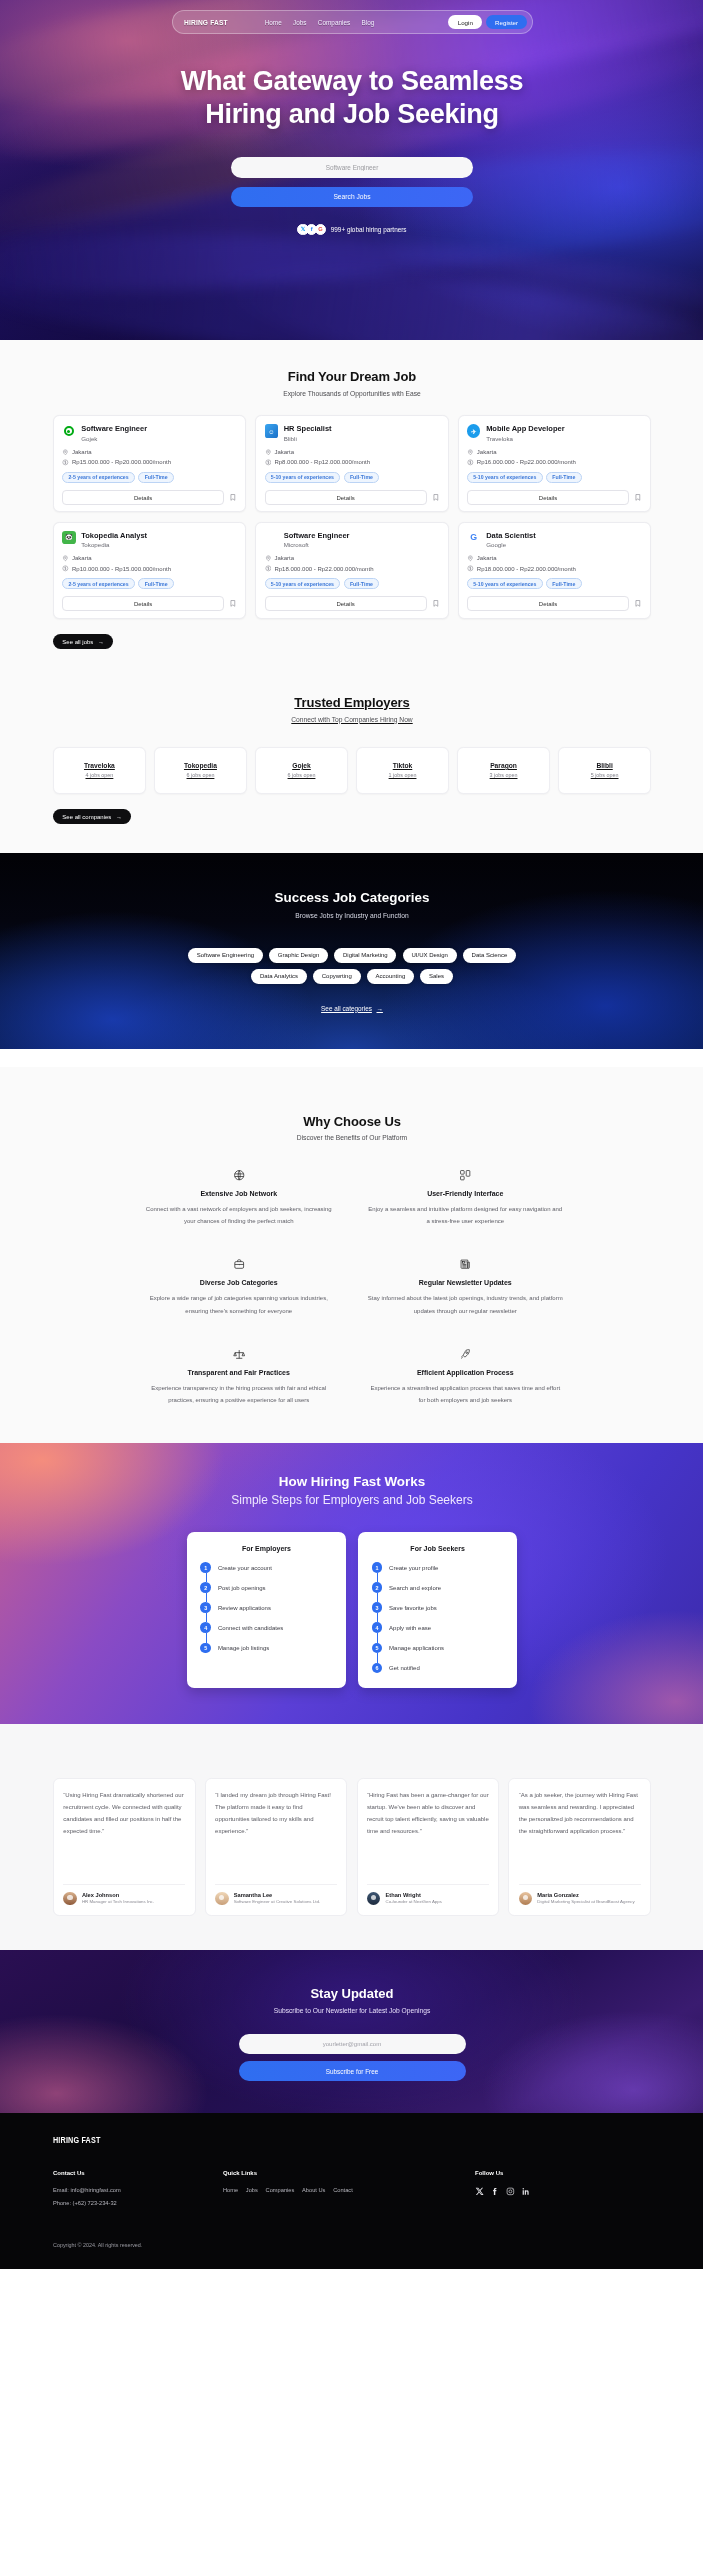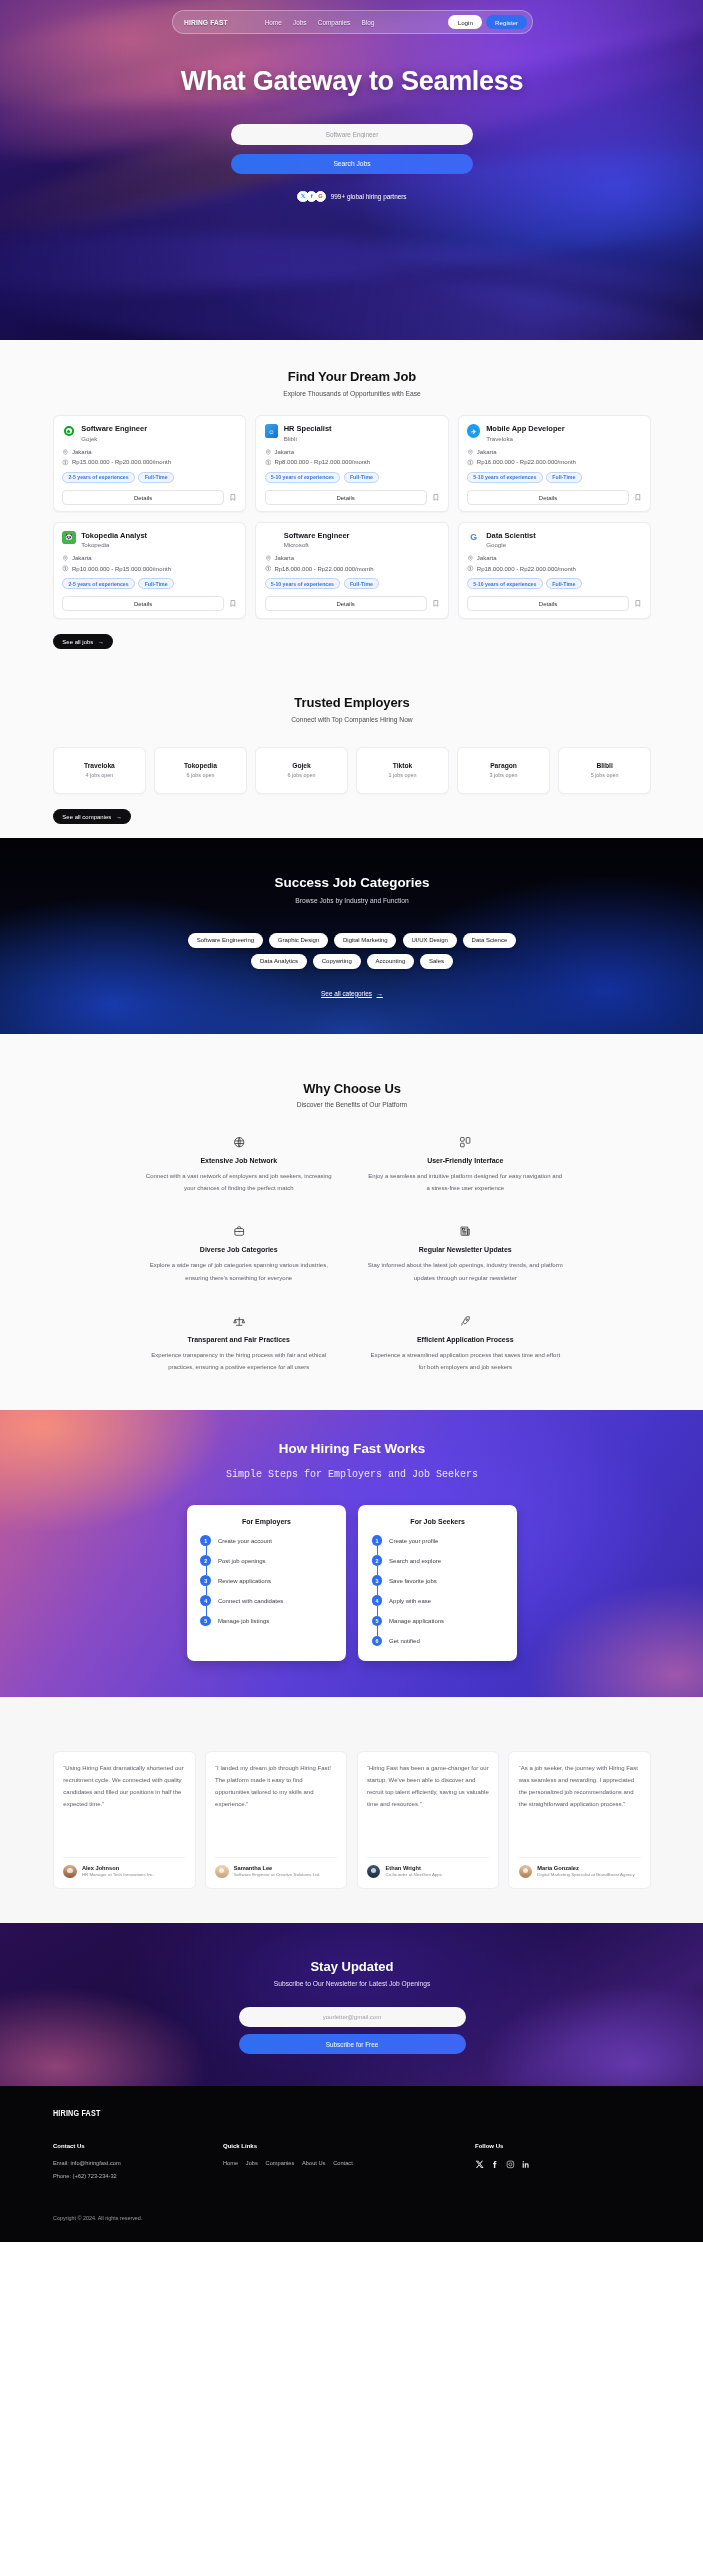--- a/index.html
+++ b/index.html
@@ -196,39 +196,39 @@
     font-family: "Liberation Sans Narrow","Liberation Sans",sans-serif;
     box-shadow: 0 1px 4.6px rgba(0,0,0,.25);
   }
   .cat-link {
     margin-top: 20.6px; display: inline-flex; align-items: center; gap: 4.6px;
     color: #fff; font-size: 6.4px; text-decoration: underline; cursor: pointer; background: none; border: none;
     font-family: "Liberation Sans Narrow","Liberation Sans",sans-serif;
   }
 
   
-  .why-section { background: #fafafa; padding: 47px 0 37px; }
+  .why-section { background: #fafafa; padding: 47px 0 37px; margin-top: 18px; }
   .why-grid { width: 422px; margin: 27px auto 0; display: grid; grid-template-columns: 1fr 1fr; row-gap: 30px; column-gap: 31px; }
   .why-item { text-align: center; }
   .why-ico { height: 13.4px; display: flex; align-items: center; justify-content: center; color: #222; }
   .why-name { margin-top: 8.2px; font-family:"Liberation Sans Narrow","Liberation Sans",sans-serif; font-weight: 700; font-size: 7px; color: #141418; }
   .why-desc { margin-top: 6.2px; font-size: 6px; line-height: 2.05; color: #5e5e66; font-family:"Liberation Sans Narrow","Liberation Sans",sans-serif; }
 
   
   .how-section {
     padding: 31px 0 36px; position: relative; overflow: hidden;
     background:
       radial-gradient(ellipse 268px 155px at 6% 6%, rgba(255,150,120,.85), rgba(255,150,120,0) 68%),
       radial-gradient(ellipse 216px 134px at 96% 92%, rgba(255,130,170,.5), rgba(255,130,170,0) 68%),
       radial-gradient(ellipse 361px 206px at 58% 40%, rgba(100,70,235,.85), rgba(100,70,235,0) 72%),
       linear-gradient(125deg, #c95f8e 0%, #8a4bc4 26%, #5b3fd6 52%, #4634c8 74%, #3b2aa8 100%);
     text-align: center;
   }
   .how-title { font-family:"Liberation Sans Narrow","Liberation Sans",sans-serif; font-weight: 700; font-size: 13.4px; color: #fff; }
-  .how-sub { margin-top: 13px; font-size: 10px; color: #efe8ff; font-family:Liberation Mono, monospace; }
+  .how-sub { margin-top: 4px; font-size: 12px; color: #efe8ff; font-family:Liberation Sans, sans-serif; }
   .how-cards { width: 330px; margin: 25px auto 0; display: grid; grid-template-columns: 1fr 1fr; gap: 12.4px; }
   .how-card { background: #fff; border-radius: 7.2px; padding: 12.4px 13.4px 14.4px; text-align: left; box-shadow: 0 4.1px 11.3px rgba(0,0,0,.18); }
   .how-card-title { text-align: center; font-family:"Liberation Sans Narrow","Liberation Sans",sans-serif; font-weight: 700; font-size: 7px; color: #141418; }
   .steps { margin-top: 10.3px; position: relative; }
   .step { display: flex; align-items: center; gap: 6.7px; position: relative; padding-bottom: 9.3px; }
   .step:last-child { padding-bottom: 0; }
   .step-num {
     width: 10.8px; height: 10.8px; flex: 0 0 10.8px; border-radius: 50%;
     background: #2f6ef0; color: #fff; font-size: 5.4px; font-weight: 700;
     display: flex; align-items: center; justify-content: center; z-index: 2;
@@ -317,20 +317,21 @@
       </div>
       <div class="nav-actions">
         <button class="btn-login">Login</button>
         <button class="btn-register">Register</button>
       </div>
     </nav>
 
     <div class="hero-inner">
       <h1 class="hero-title">
         <span>What Gateway to Seamless</span><br>
+        <span>Hiring and Job Seeking</span>
       </h1>
       <div class="hero-search">
         <input class="hero-input" placeholder="Software Engineer" style="">
         <button class="hero-btn">Search Jobs</button>
       </div>
       <div class="hero-partners">
         <div class="soc-stack">
           <span class="soc soc-tw">𝕏</span>
           <span class="soc soc-fb">f</span>
           <span class="soc soc-gg">G</span>
@@ -576,21 +577,21 @@
 
       </div>
 
       <button class="pill-dark">
         <span>See all jobs</span>
         <span>→</span>
       </button>
     </div>
   </section>
 
-  <section class="section sec-light" style="padding-top:25px;padding-bottom:14px;">
+  <section class="section sec-light" style="padding-top:25px;padding-bottom:29px;text-decoration:underline;">
     <div class="container">
       <div class="sec-head">
         <div class="sec-title">Trusted Employers</div>
         <div class="sec-sub">Connect with Top Companies Hiring Now</div>
       </div>
       <div class="emp-grid">
         <div class="emp-card">
             <div class="emp-name">Traveloka</div>
             <div class="emp-jobs">4 jobs open</div>
           </div>

